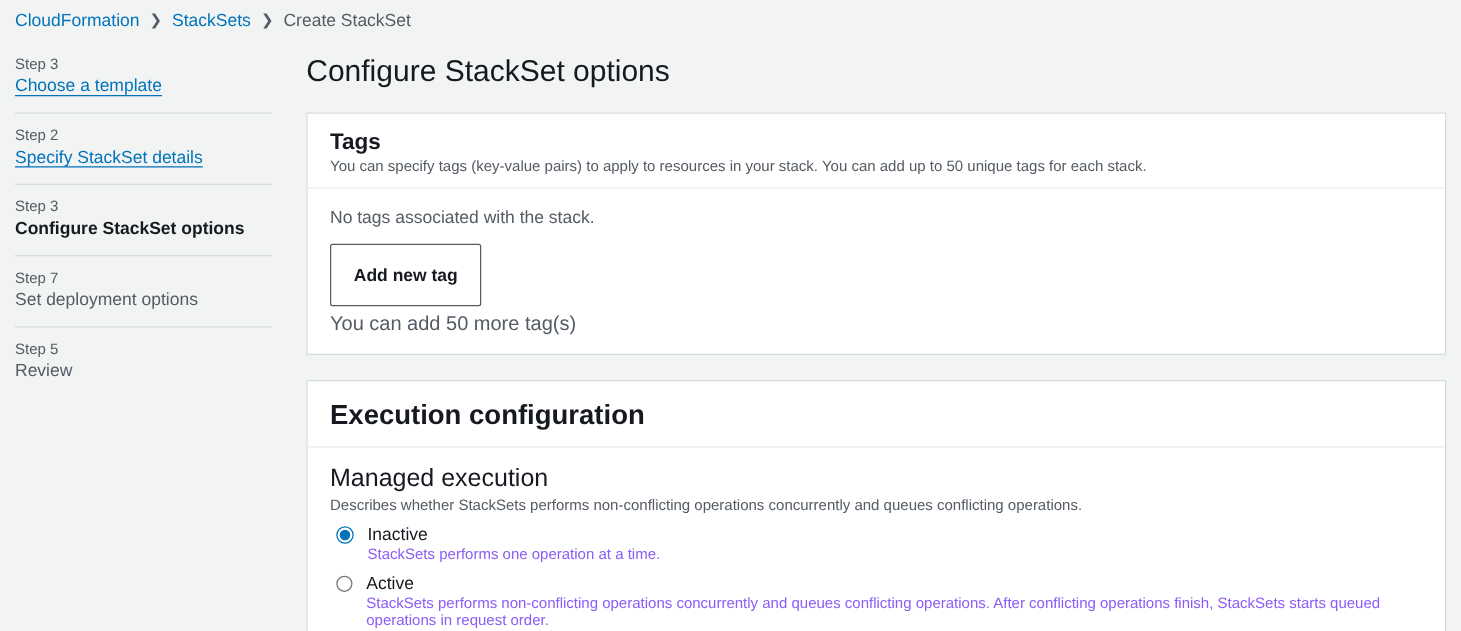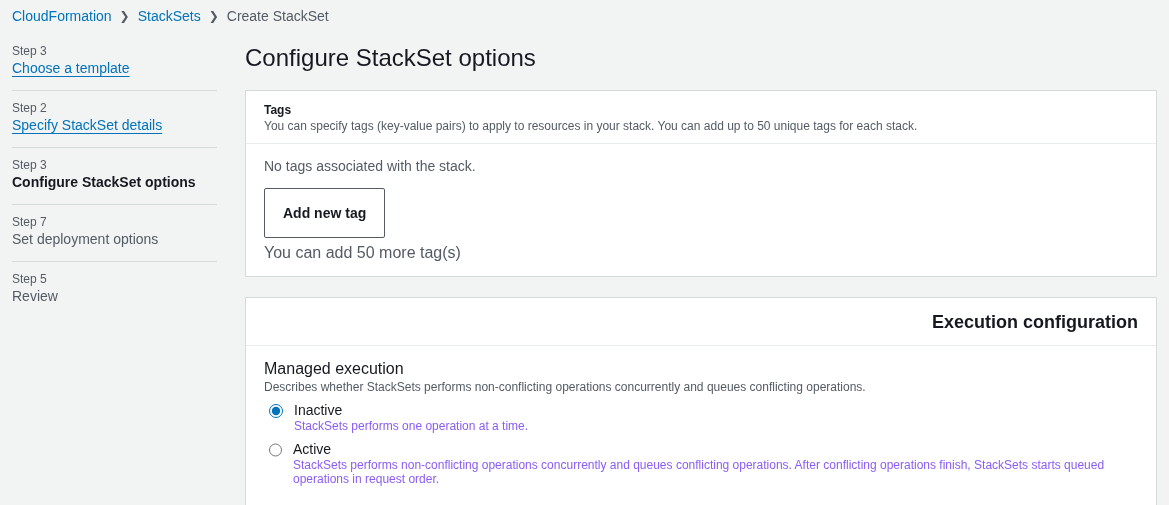--- a/index.html
+++ b/index.html
@@ -14,29 +14,29 @@
   .step .step-num{color:#545b64;font-size:12px;margin-bottom:2px;}
   .step .step-title{font-size:14px;}
   .step.link .step-title a{color:#0073bb;text-decoration:underline;text-underline-offset:3px;}
   .step.current .step-title{color:#16191f;font-weight:700;}
   .step.upcoming .step-title{color:#545b64;}
   .step:last-child{border-bottom:none;}
   .main{flex:1;}
   h1{font-size:24px;font-weight:400;margin:0 0 18px 0;}
   .card{background:#fff;border:1px solid #d5dbdb;margin-bottom:20px;}
   .card-header{padding:12px 18px 10px 18px;border-bottom:1px solid #eaeded;}
-  .card-header h2{font-size:12px;font-weight:700;margin:0 0 2px 0;}
+  .card-header h2{font-size:18px;font-weight:700;margin:0 0 2px 0;}
   .card-header .desc{font-size:12px;color:#545b64;}
   .card-body{padding:14px 18px 14px 18px;}
   .empty{color:#545b64;font-size:14px;margin-bottom:14px;}
   .awsbtn{display:inline-block;border:1px solid #545b64;background:#fff;color:#16191f;padding:16px 18px;font-size:14px;cursor:pointer;border-radius:2px;font-weight:700;}
   .hint{font-size:16px;color:#545b64;margin-top:6px;}
-  .section-title{font-size:18px;font-weight:700;margin:0;text-align:right;}
+  .section-title{font-size:22px;font-weight:700;margin:0;}
   .section-header{padding:14px 18px 12px 18px;border-bottom:1px solid #eaeded;}
-  .field-title{font-weight:400;font-size:16px;color:#16191f;}
+  .field-title{font-weight:400;font-size:20px;color:#16191f;}
   .field-desc{font-size:12px;color:#545b64;margin:2px 0 8px 0;}
   .radio-row{display:flex;align-items:flex-start;gap:8px;margin-bottom:8px;}
   .radio-input{margin-top:2px;width:14px;height:14px;accent-color:#0073bb;}
   .radio-label{font-size:14px;color:#16191f;}
   .radio-desc{font-size:12px;color:#8b5cf6;margin:1px 0 0 0;}
 </style>
 </head>
 <body>
 
 <div class="page">

